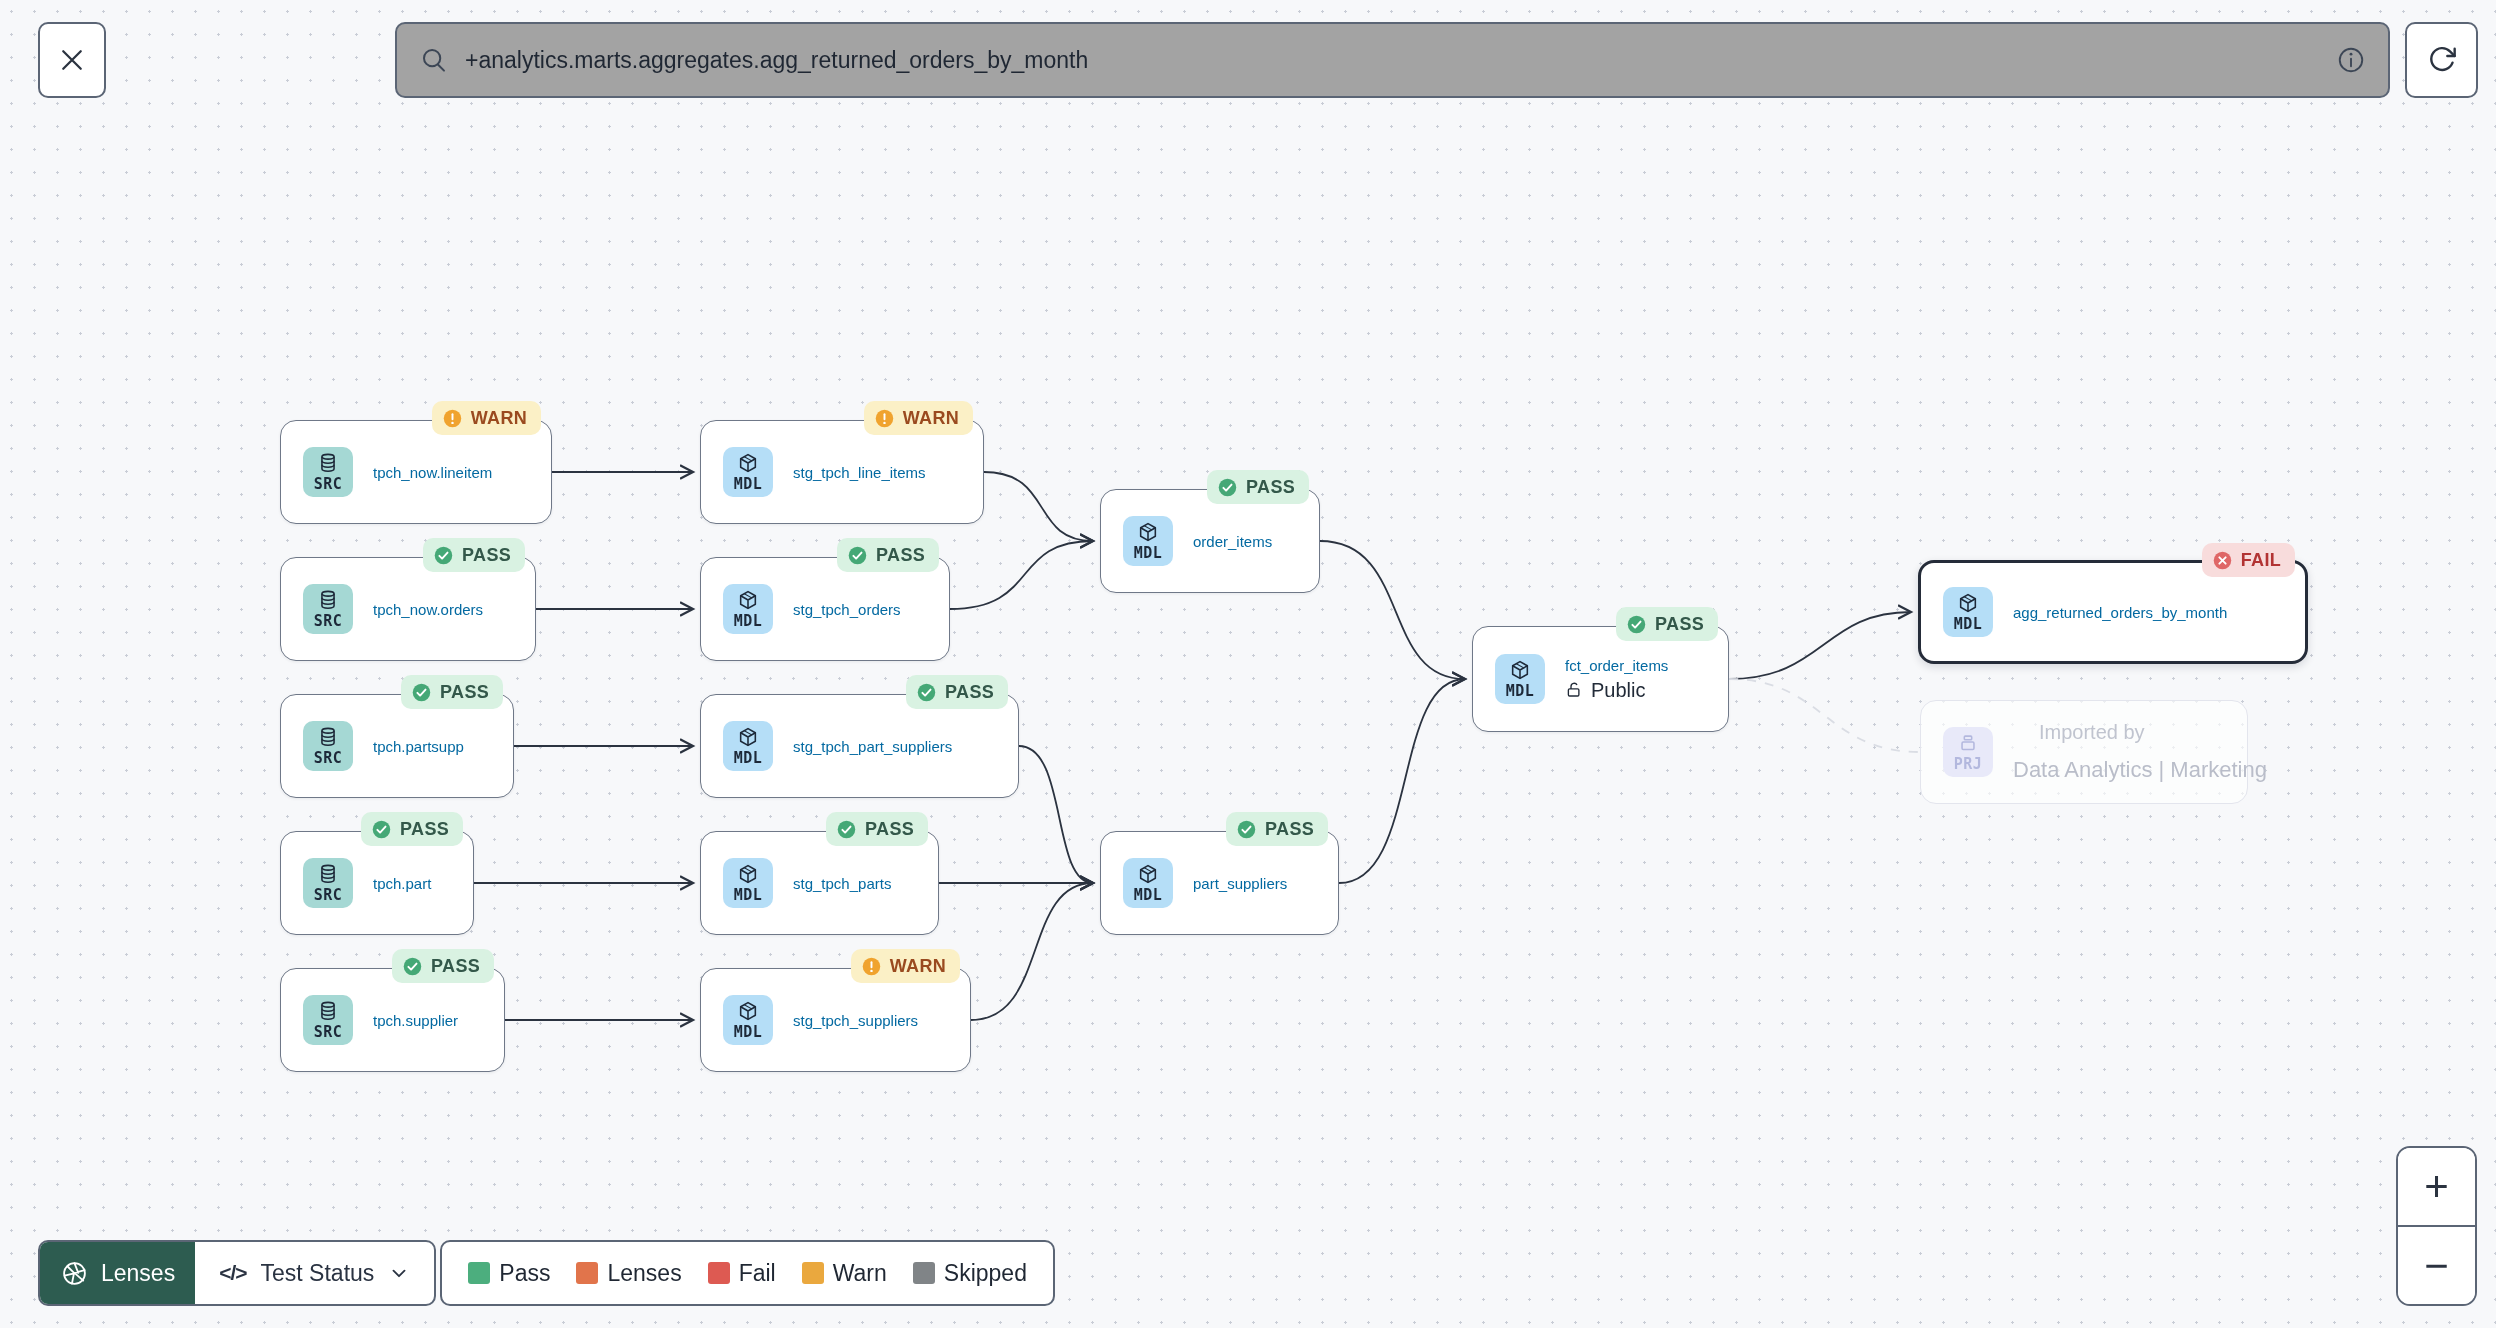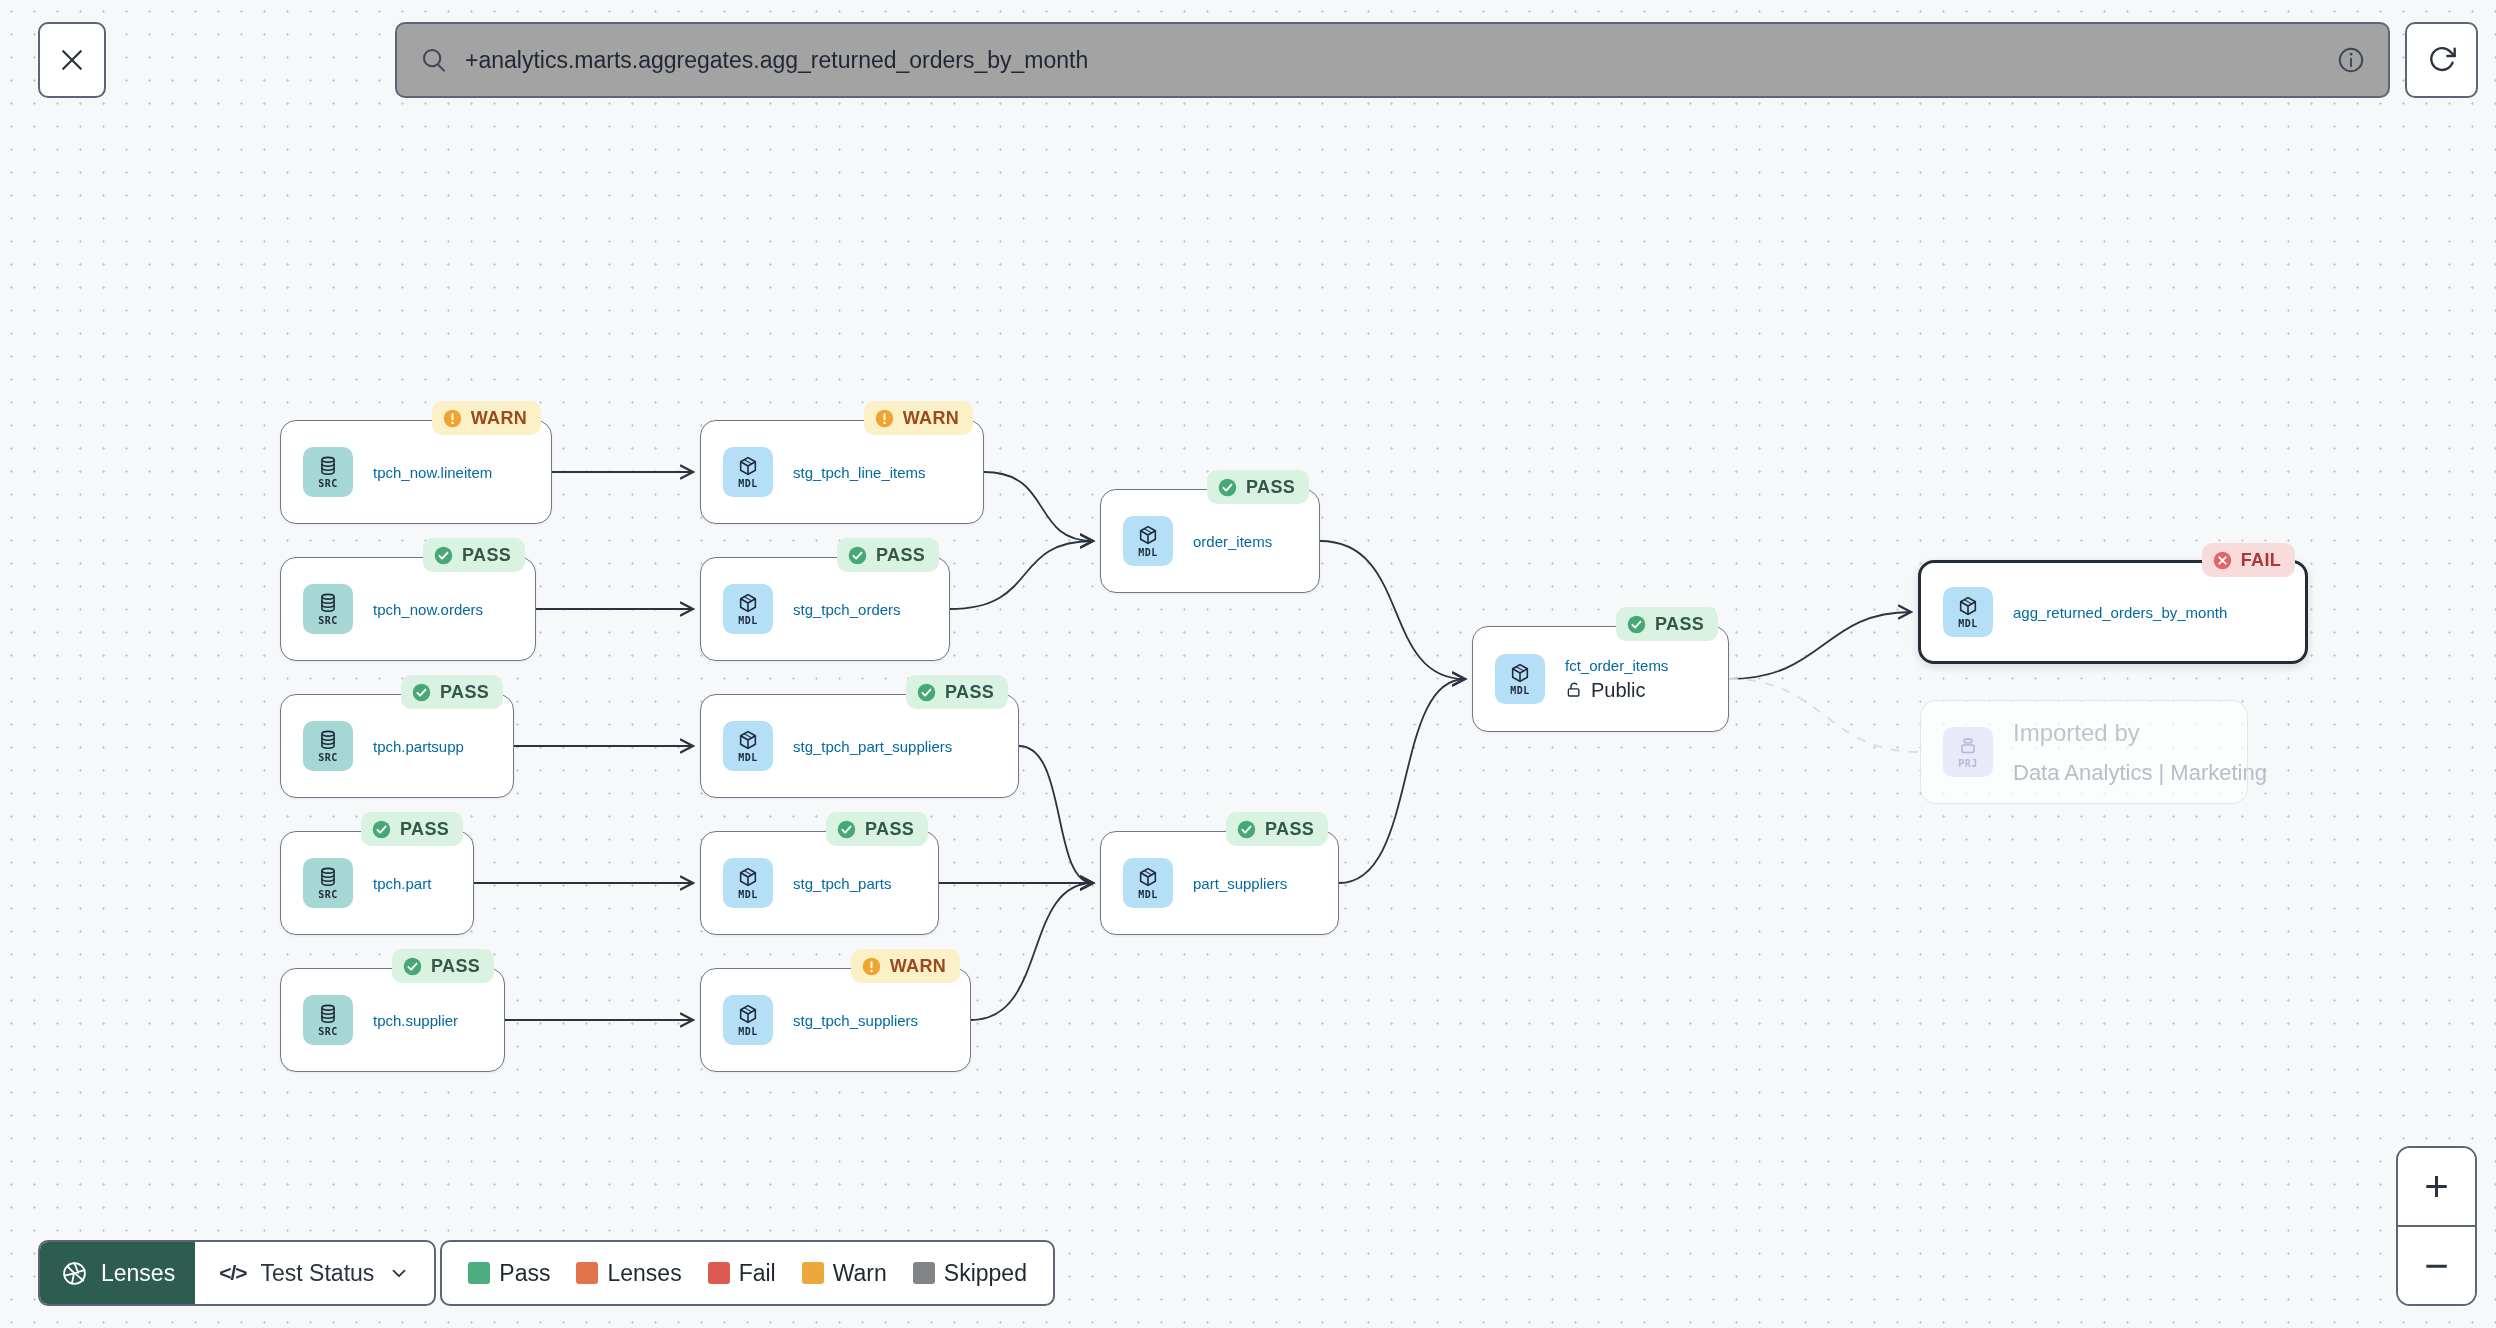--- a/index.html
+++ b/index.html
@@ -45,29 +45,29 @@
     box-shadow:0 1px 3px rgba(16,24,40,.07); cursor:pointer;
   }
   .node.selected { border:3px solid #252c39; box-shadow:0 3px 8px rgba(16,24,40,.14); }
   .node.faded { border-color:#e3e5ed; background:rgba(255,255,255,.65); box-shadow:none; }
   .chip {
     flex:0 0 auto; width:50px; height:50px; border-radius:10px;
     display:flex; flex-direction:column; align-items:center; justify-content:center;
     gap:1px; margin-right:20px; color:#1d2939;
   }
   .chip svg { width:22px; height:22px; }
-  .chip-label { font-family:"DejaVu Sans Mono", monospace; font-size:10px; font-weight:600; letter-spacing:.5px; }
+  .chip-label { font-family:"DejaVu Sans Mono", monospace; font-size:15px; font-weight:600; letter-spacing:.5px; }
   .chip.src { background:#a5d8d4; }
   .chip.mdl { background:#b5def7; }
   .chip.prj { background:#e8e9f9; color:#b3b8de; }
   .nlabels { display:flex; flex-direction:column; justify-content:center; }
   .nlabel { font-size:15px; color:#0369a1; white-space:nowrap; }
   .nsub { display:flex; align-items:center; gap:8px; font-size:20px; color:#222b38; margin-top:5px; white-space:nowrap; }
   .nsub svg { width:18px; height:18px; }
-  .node.faded .nlabel { font-size:24px; color:#c0c4cf; }
+  .node.faded .nlabel { font-size:20px; color:#c0c4cf;margin-left:26px; }
   .node.faded .nsub { font-size:22px; color:#b9bdc9; margin-top:13px; }
   .badge {
     position:absolute; top:-20px; right:10px; height:34px;
     display:flex; align-items:center; gap:8px; padding:0 14px 0 10px;
     border-radius:10px; font-size:18px; font-weight:700; letter-spacing:.3px;
   }
   .badge svg { width:21px; height:21px; }
   .badge.pass { background:#d9f2e2; color:#33584a; }
   .badge.warn { background:#fbf0c6; color:#9a4a1f; }
   .badge.fail { background:#f8dcdc; color:#b23333; }

